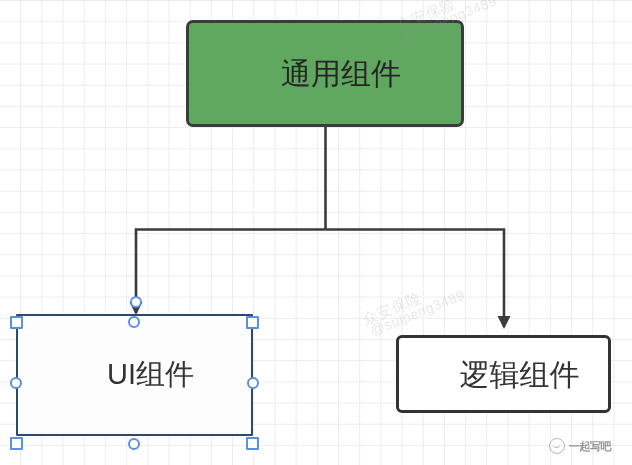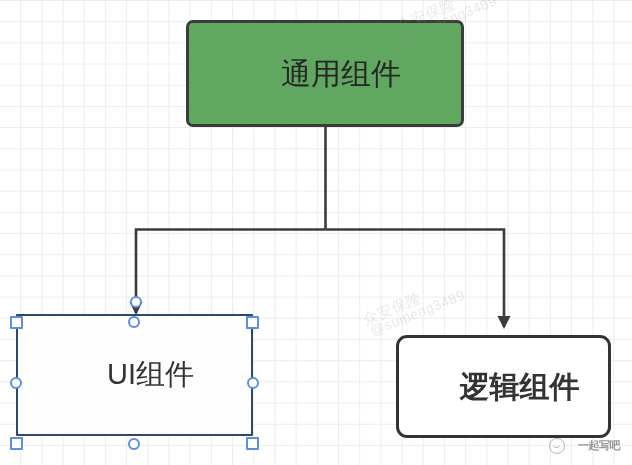--- a/index.html
+++ b/index.html
@@ -47,27 +47,26 @@
     background: #60a860;
     border: 3px solid #3b3b3b;
     border-radius: 7px;
     color: #262626;
     font-size: 30px;
   }
   .node-plain {
     left: 396px;
     top: 335px;
     width: 215px;
-    height: 103px;
+    height: 78px;
     background: #ffffff;
     border: 3.5px solid #333333;
-    border-radius: 11px;
+    border-radius: 6px;
     color: #333333;
     font-size: 30px;
-    font-weight: bold;
   }
   .node-selected {
     left: 16px;
     top: 314px;
     width: 237px;
     height: 122px;
     background: #fdfdfd;
     border: 2.5px solid #2e4a6b;
     border-radius: 1px;
     color: #333333;
@@ -110,22 +109,22 @@
   }
   .wm-a { left: 360px; top: 312px; }
   .wm-b { left: 368px; top: 324px; font-size: 14px; }
   .wm-c { left: 394px; top: 18px; }
   .wm-d { left: 400px; top: 30px; font-size: 14px; }
   .badge {
     position: absolute;
     left: 549px;
     top: 438px;
     display: flex;
-    align-items: flex-start;
-    gap: 13px;
+    align-items: center;
+    gap: 4px;
     opacity: 0.72;
     pointer-events: none;
   }
   .badge-logo {
     width: 14px;
     height: 14px;
     border: 1.5px solid #9a9a9a;
     border-radius: 50%;
     position: relative;
   }

